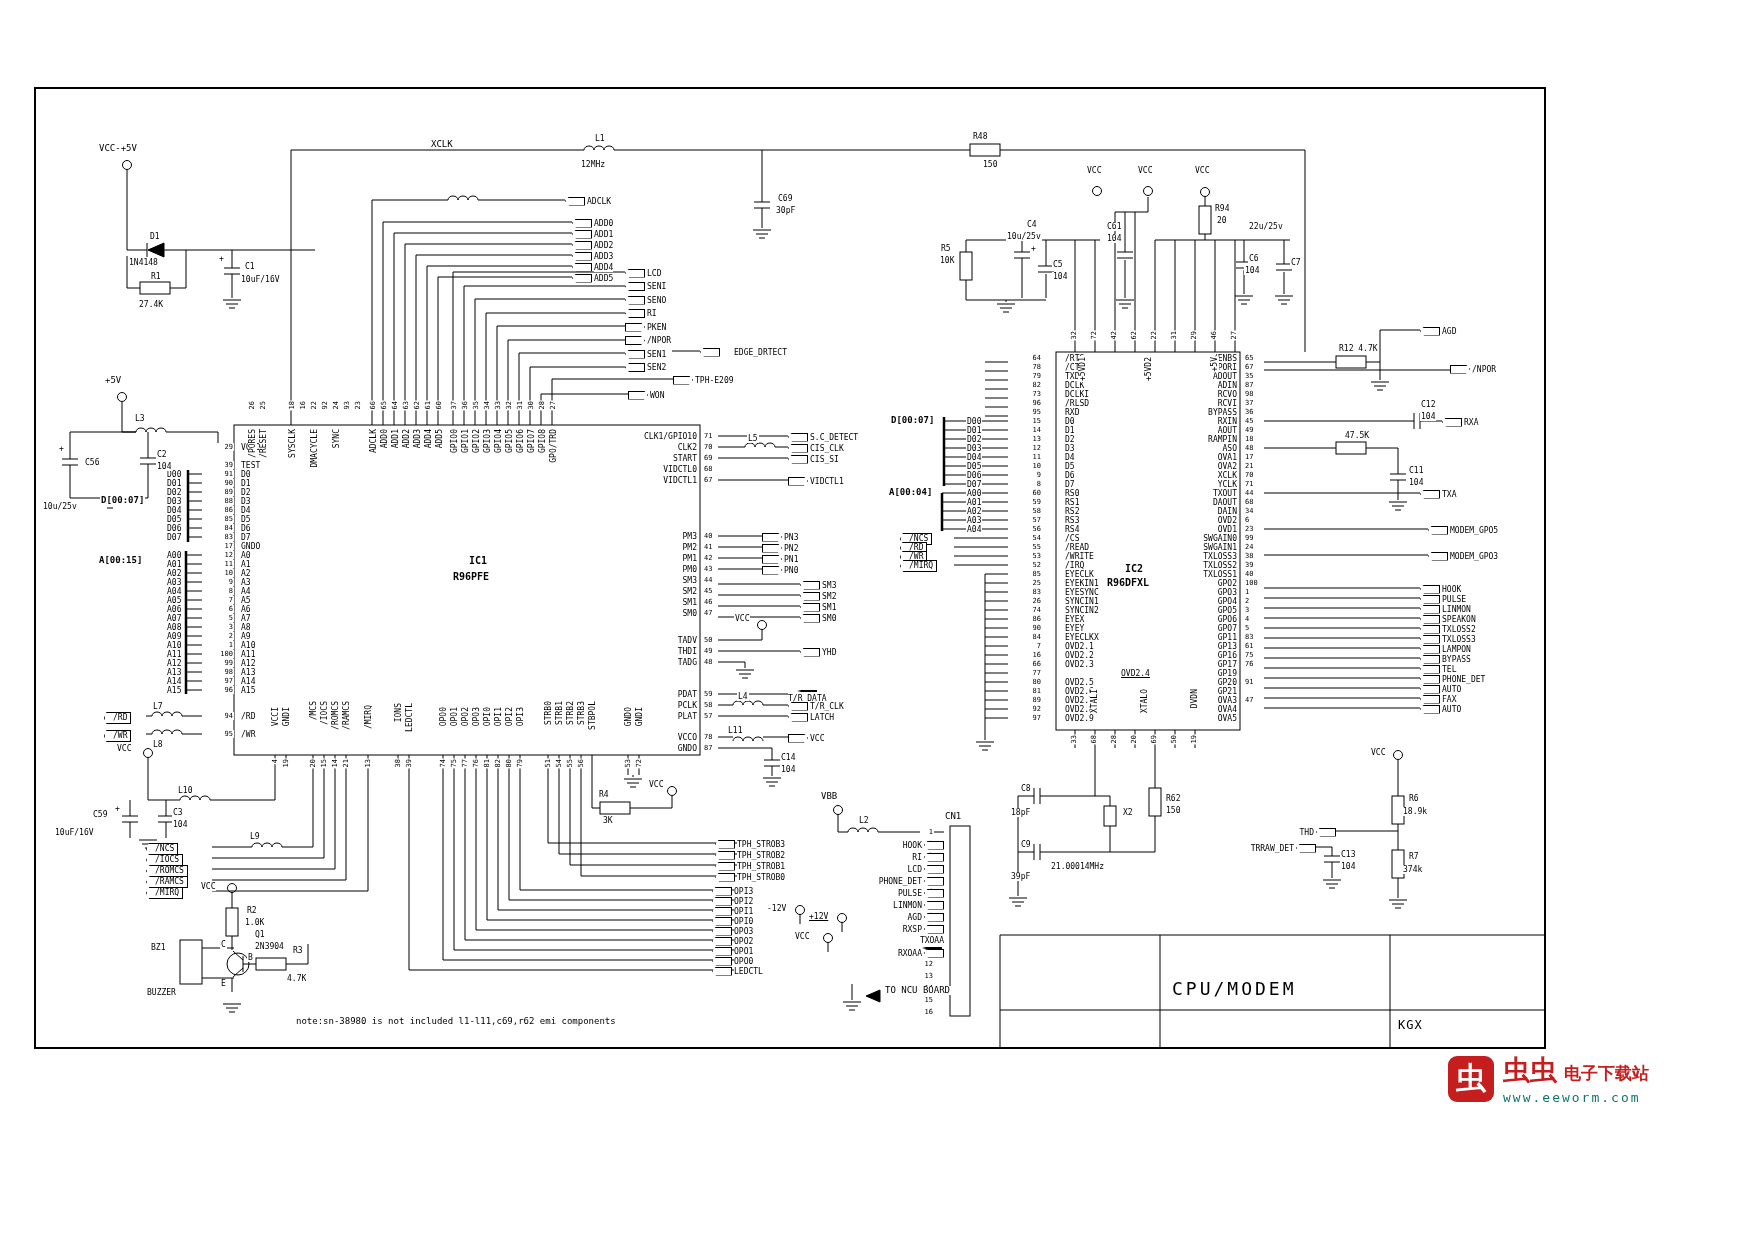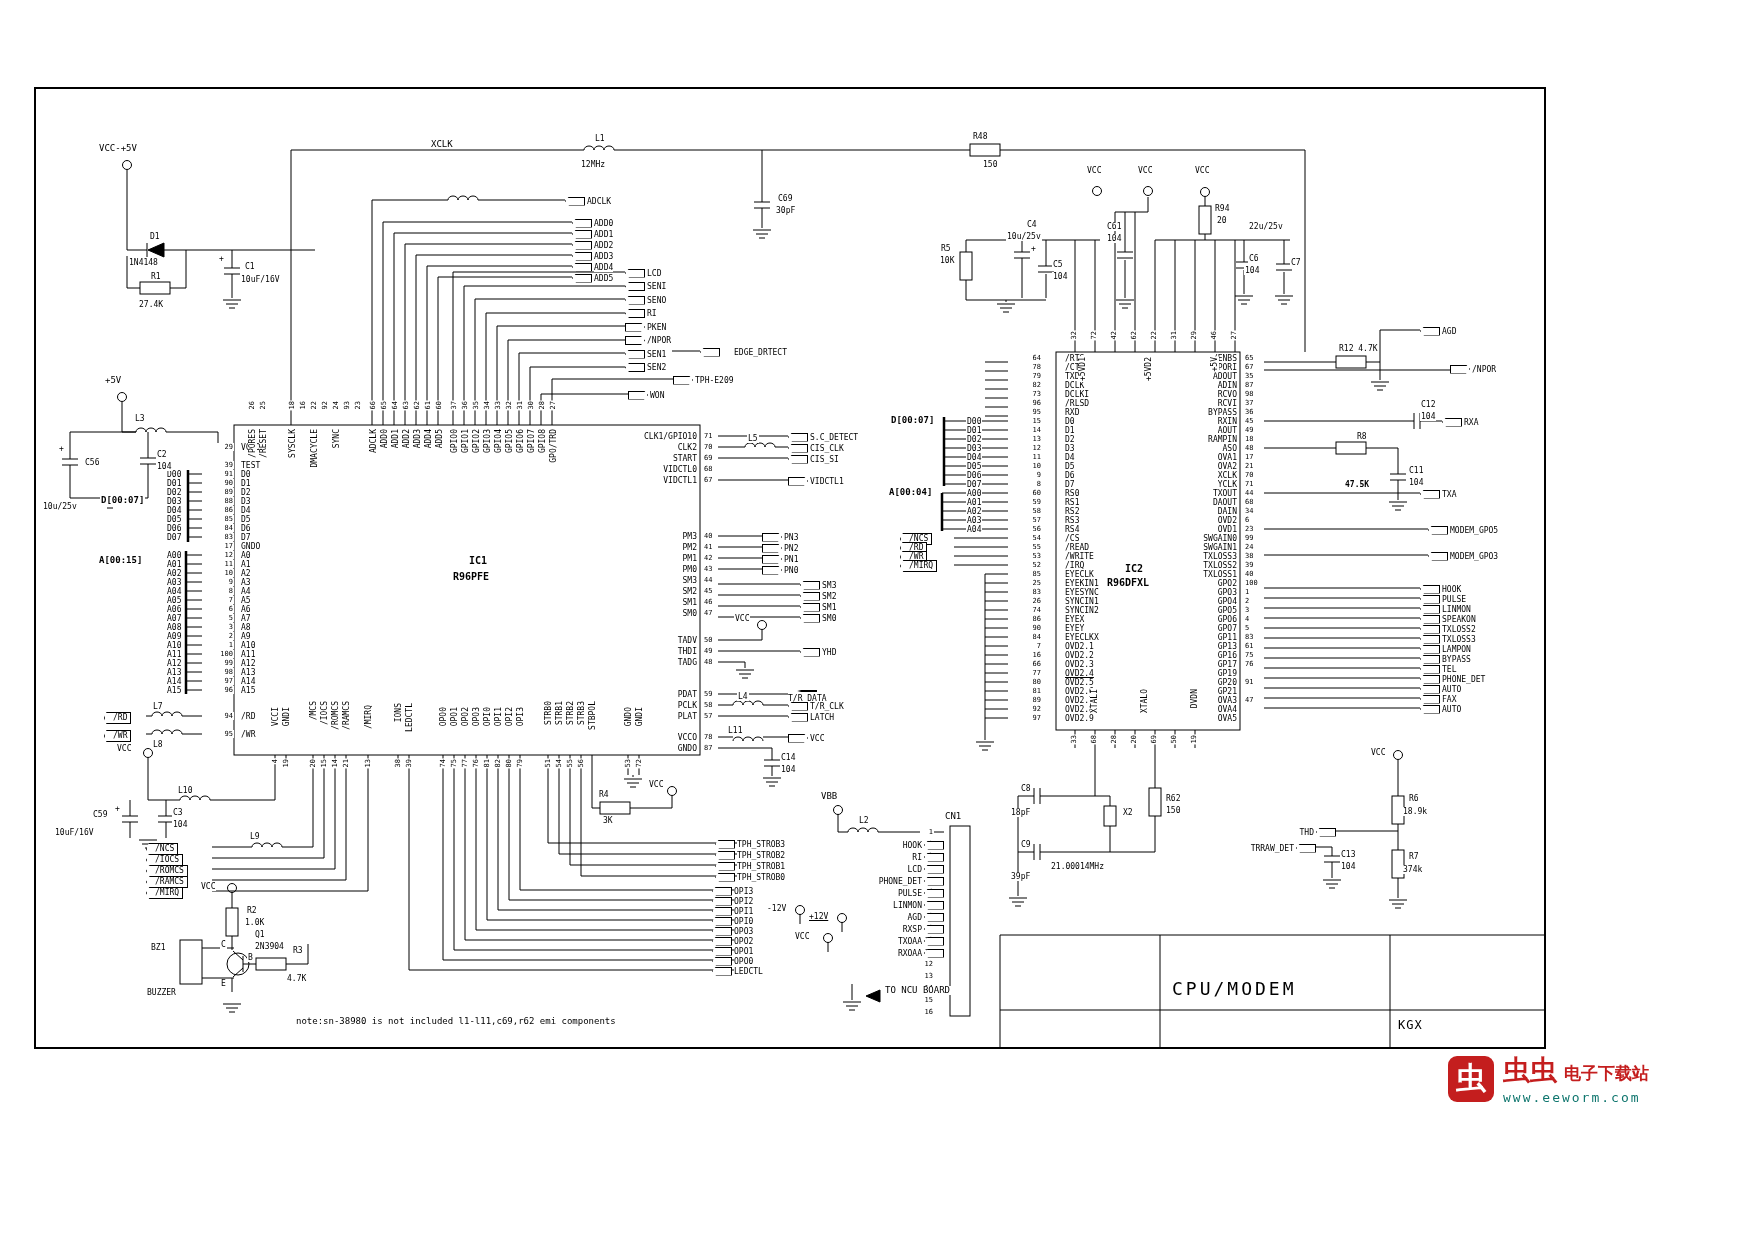--- a/index.html
+++ b/index.html
@@ -464,21 +464,21 @@
       <span class="lb " style="left: 1064px; top: 579px;">EYEKIN1</span>
       <span class="lb " style="left: 1064px; top: 588px;">EYESYNC</span>
       <span class="lb " style="left: 1064px; top: 597px;">SYNCIN1</span>
       <span class="lb " style="left: 1064px; top: 606px;">SYNCIN2</span>
       <span class="lb " style="left: 1064px; top: 615px;">EYEX</span>
       <span class="lb " style="left: 1064px; top: 624px;">EYEY</span>
       <span class="lb " style="left: 1064px; top: 633px;">EYECLKX</span>
       <span class="lb " style="left: 1064px; top: 642px;">OVD2.1</span>
       <span class="lb " style="left: 1064px; top: 651px;">OVD2.2</span>
       <span class="lb " style="left: 1064px; top: 660px;">OVD2.3</span>
-      <span class="lb " style="left: 1064px; top: 669px; text-decoration: underline;">OVD2.4</span>
+      <span class="lb " style="left: 1120px; top: 669px; text-decoration: underline;">OVD2.4</span>
       <span class="lb " style="left: 1064px; top: 678px;">OVD2.5</span>
       <span class="lb " style="left: 1064px; top: 687px;">OVD2.6</span>
       <span class="lb " style="left: 1064px; top: 696px;">OVD2.7</span>
       <span class="lb " style="left: 1064px; top: 705px;">OVD2.8</span>
       <span class="lb " style="left: 1064px; top: 714px;">OVD2.9</span>
       <span class="lb num ra" style="left: 1010px; top: 354px; width: 30px;">64</span>
       <span class="lb num ra" style="left: 1010px; top: 363px; width: 30px;">78</span>
       <span class="lb num ra" style="left: 1010px; top: 372px; width: 30px;">79</span>
       <span class="lb num ra" style="left: 1010px; top: 381px; width: 30px;">82</span>
       <span class="lb num ra" style="left: 1010px; top: 390px; width: 30px;">73</span>
@@ -871,21 +871,21 @@
         <i class="fs fL"></i>
       </span>
       <span class="fw" style="right: 810px; top: 912px;">
         <b class="t">AGD</b>
         <i class="fs fL"></i>
       </span>
       <span class="fw" style="right: 810px; top: 924px;">
         <b class="t">RXSP</b>
         <i class="fs fL"></i>
       </span>
-      <span class="fw" style="right: 810px; top: 936px;">
+      <span class="fw" style="right: 810px; top: 936px; flex-direction: column;">
         <b class="t">TXOAA</b>
         <i class="fs fL"></i>
       </span>
       <span class="fw" style="right: 810px; top: 948px;">
         <b class="t">RXOAA</b>
         <i class="fs fL"></i>
       </span>
       <span class="fb" style="left: 900px; top: 533px;">/NCS</span>
       <span class="fb" style="left: 900px; top: 542px;">/RD</span>
       <span class="fb" style="left: 900px; top: 551px;">/WR</span>
@@ -1059,21 +1059,21 @@
       <span class="lb " style="left: 1106px; top: 222px;">C61</span>
       <span class="lb " style="left: 1106px; top: 234px;">104</span>
       <span class="lb " style="left: 1214px; top: 204px;">R94</span>
       <span class="lb " style="left: 1216px; top: 216px;">20</span>
       <span class="lb " style="left: 1248px; top: 222px;">22u/25v</span>
       <span class="lb " style="left: 1248px; top: 254px;">C6</span>
       <span class="lb " style="left: 1244px; top: 266px;">104</span>
       <span class="lb " style="left: 1290px; top: 258px;">C7</span>
       <span class="lb " style="left: 1338px; top: 344px;">R12 4.7K</span>
       <span class="lb " style="left: 1356px; top: 432px;">R8</span>
-      <span class="lb " style="left: 1344px; top: 480px; font-weight: bold;">47.5K</span>
+      <span class="lb " style="left: 1344px; top: 431px;">47.5K</span>
       <span class="lb " style="left: 1408px; top: 466px;">C11</span>
       <span class="lb " style="left: 1408px; top: 478px;">104</span>
       <span class="lb " style="left: 1420px; top: 400px;">C12</span>
       <span class="lb " style="left: 1420px; top: 412px;">104</span>
       <span class="lb s10" style="left: 1124px; top: 564px;">IC2</span>
       <span class="lb s10" style="left: 1106px; top: 578px;">R96DFXL</span>
       <span class="lb tag" style="left: 890px; top: 416px;">D[00:07]</span>
       <span class="lb tag" style="left: 888px; top: 488px;">A[00:04]</span>
       <span class="lb " style="left: 1370px; top: 748px;">VCC</span>
       <span class="lb " style="left: 1408px; top: 794px;">R6</span>

